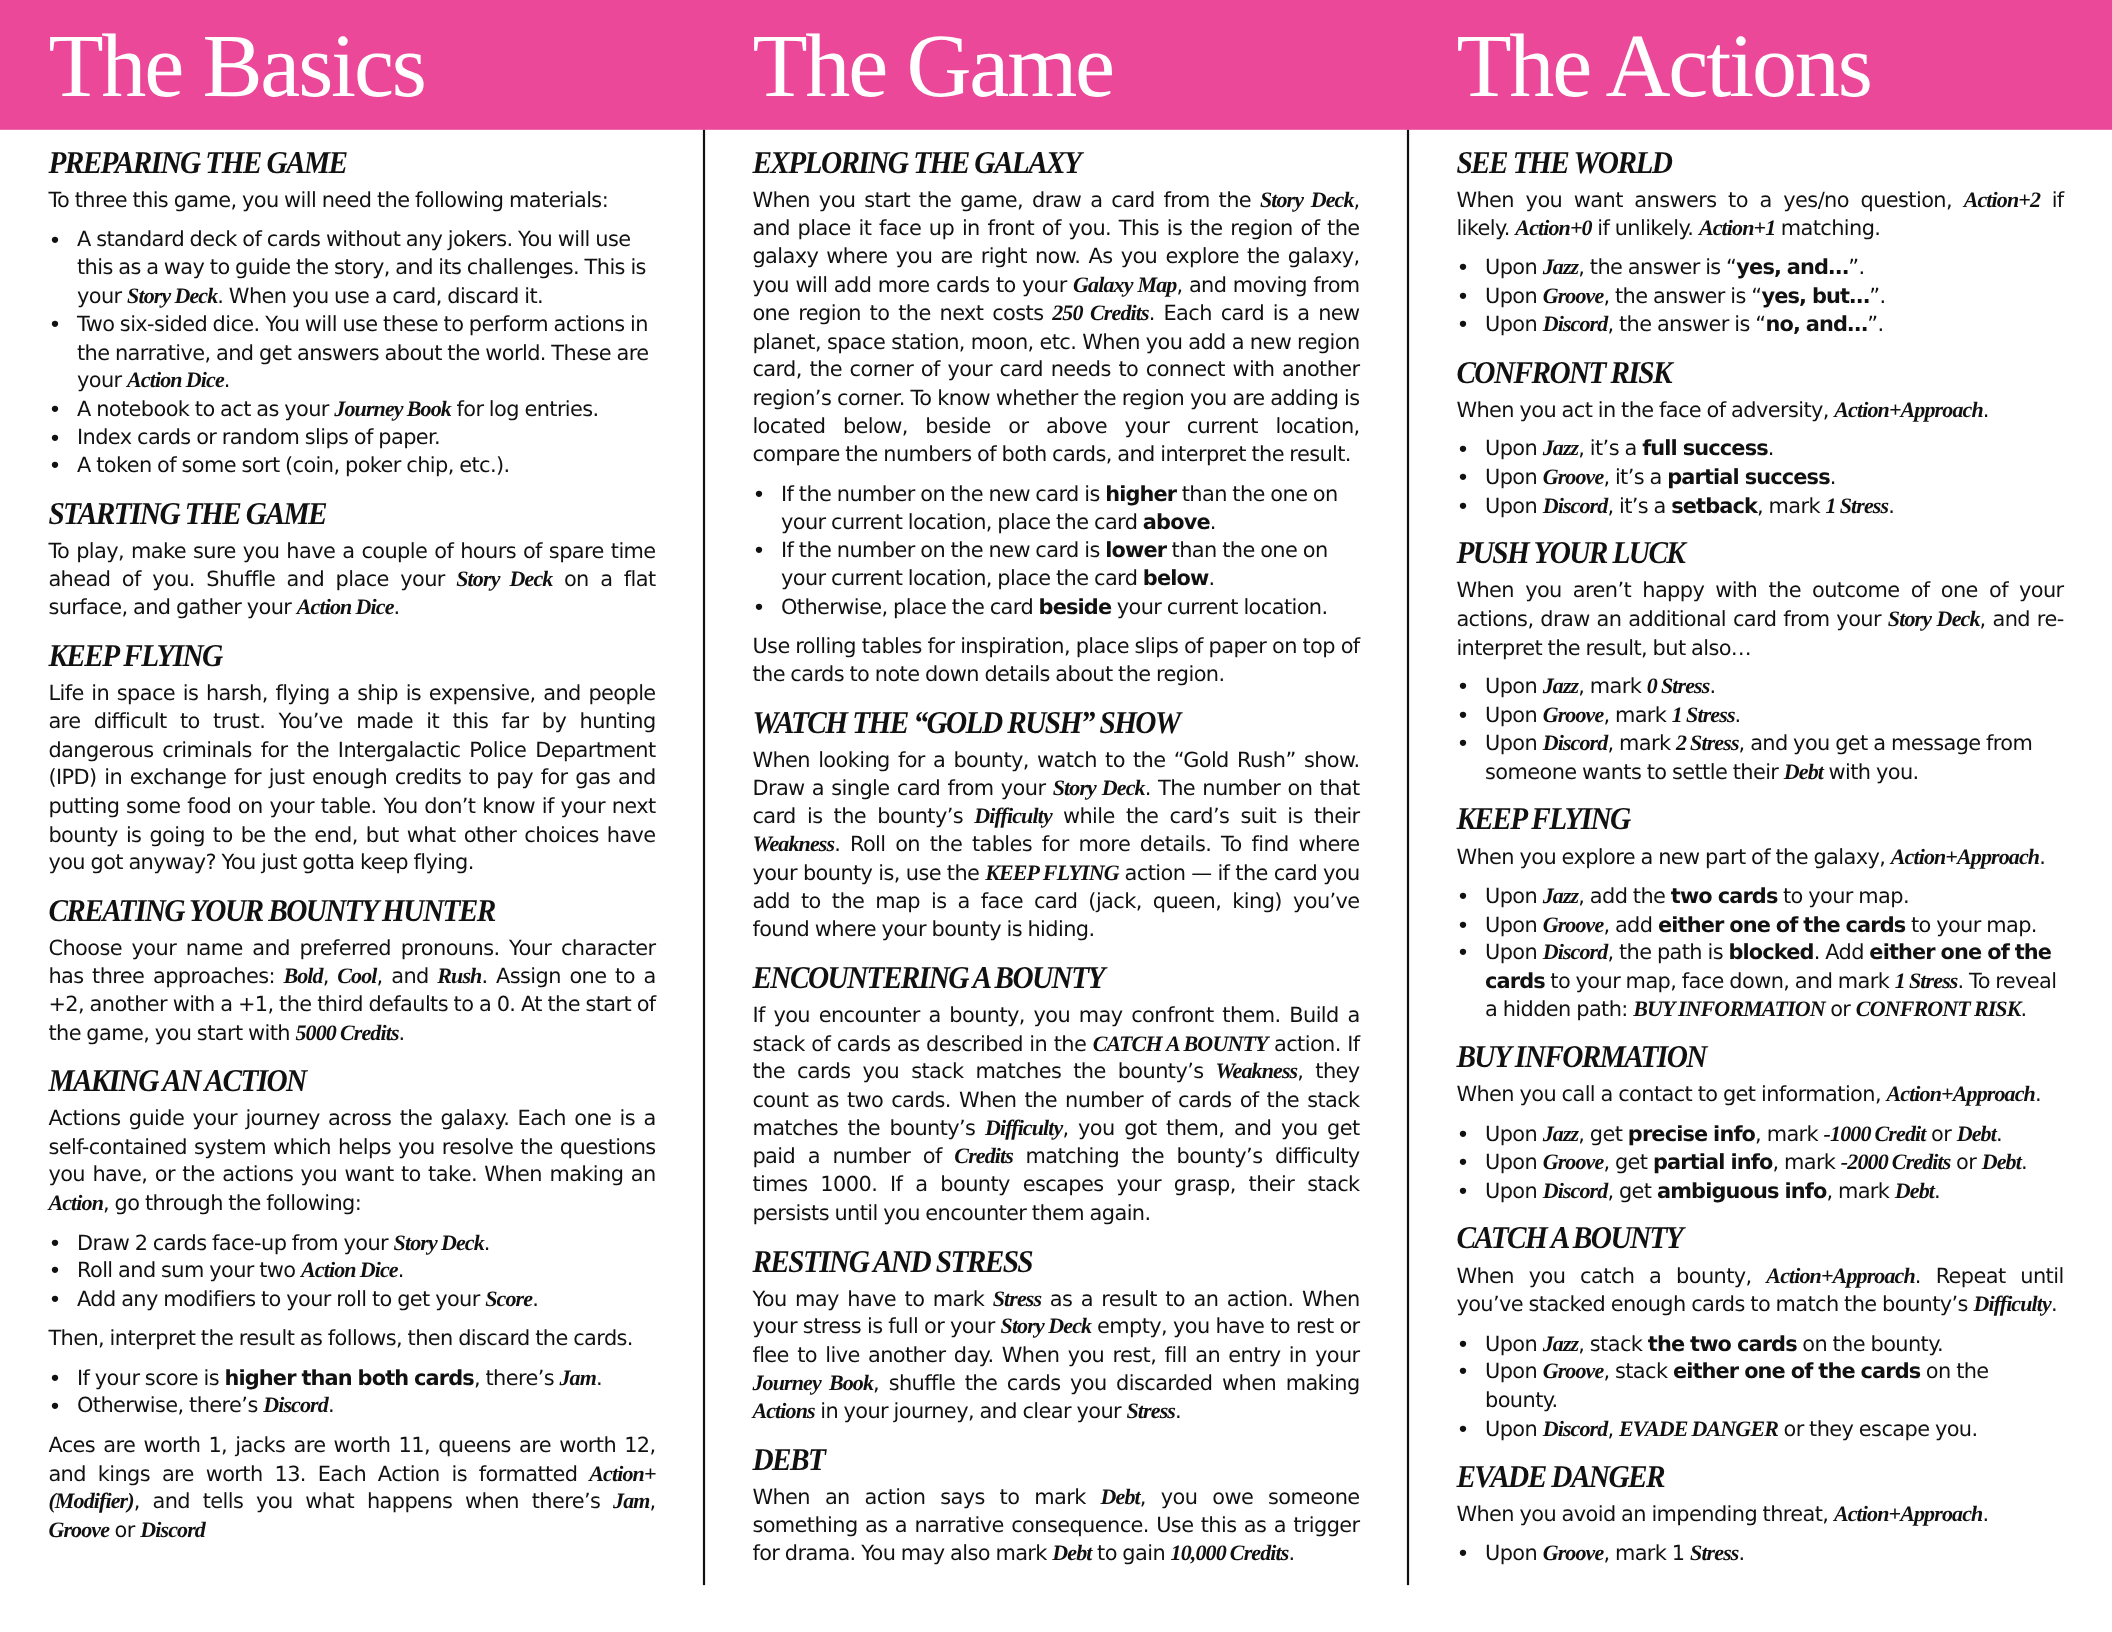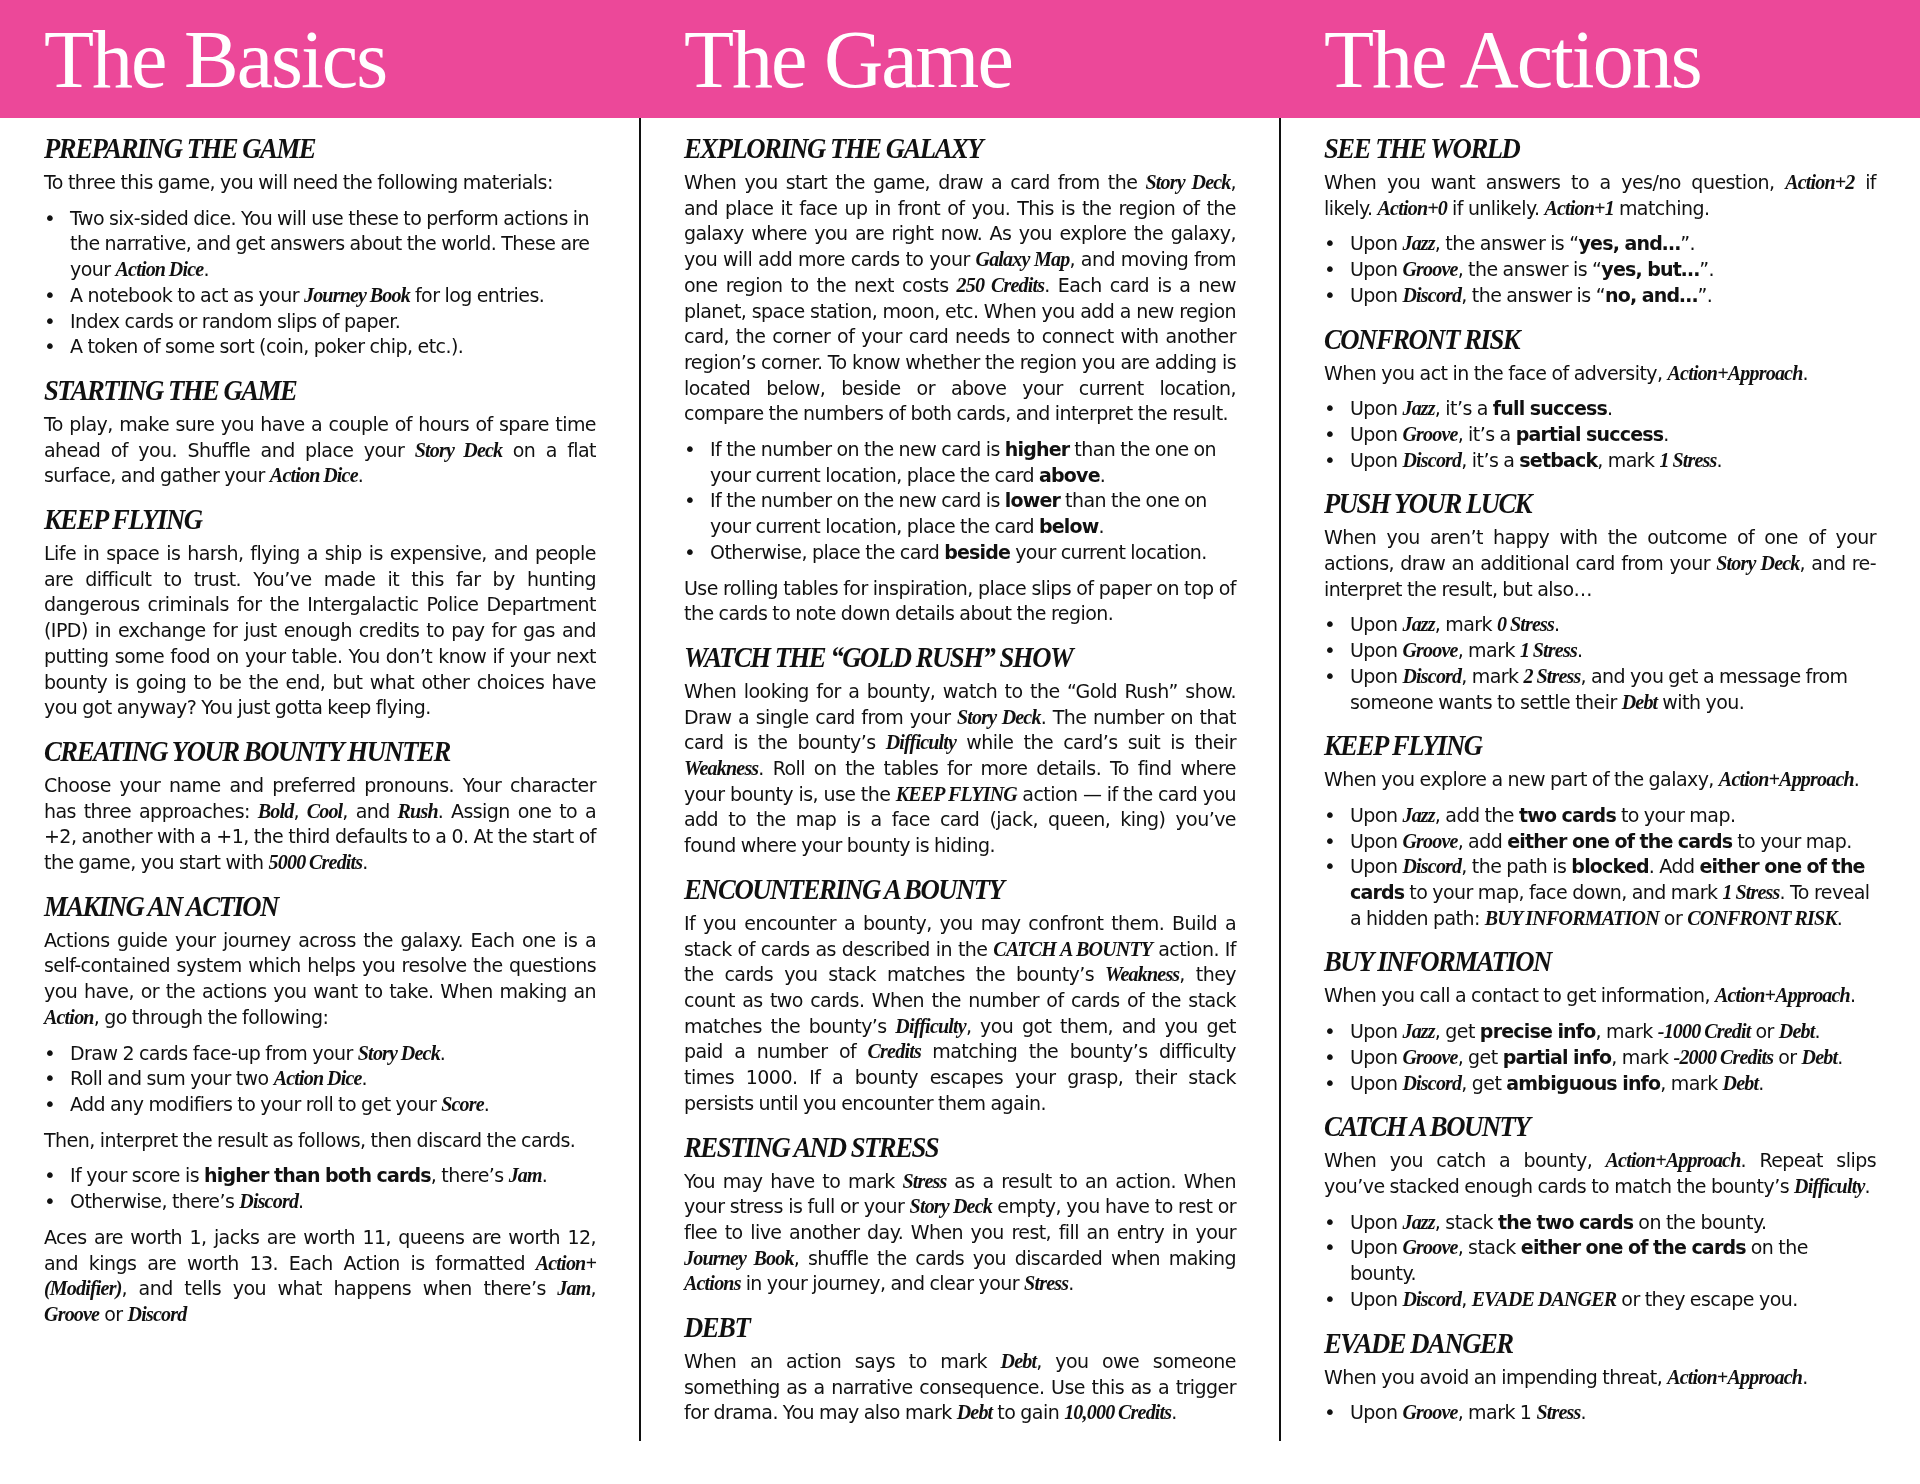--- a/index.html
+++ b/index.html
@@ -60,20 +60,21 @@
 </div>
 
 <div class="divider" style="left:639px;"></div>
 <div class="divider" style="left:1279px;"></div>
 
 <div class="col" style="left:44px;">
     <div class="sec">
       <h2>PREPARING THE GAME</h2>
       <p><span>To three this game, you will need the following materials:</span></p>
       <ul>
+        <li><span>A standard deck of cards without any jokers. You will use this as a way to guide the story, and its challenges. This is your </span><em class="t">Story Deck</em><span>. When you use a card, discard it.</span></li>
         <li><span>Two six-sided dice. You will use these to perform actions in the narrative, and get answers about the world. These are your </span><em class="t">Action Dice</em><span>.</span></li>
         <li><span>A notebook to act as your </span><em class="t">Journey Book</em><span> for log entries.</span></li>
         <li><span>Index cards or random slips of paper.</span></li>
         <li><span>A token of some sort (coin, poker chip, etc.).</span></li>
       </ul>
     </div>
     <div class="sec">
       <h2>STARTING THE GAME</h2>
       <p><span>To play, make sure you have a couple of hours of spare time ahead of you. Shuffle and place your </span><em class="t">Story Deck</em><span> on a flat surface, and gather your </span><em class="t">Action Dice</em><span>.</span></p>
     </div>
@@ -170,21 +171,21 @@
       <h2>BUY INFORMATION</h2>
       <p><span>When you call a contact to get information, </span><em class="t">Action+Approach</em><span>.</span></p>
       <ul>
         <li><span>Upon </span><em class="t">Jazz</em><span>, get </span><b class="s">precise info</b><span>, mark </span><em class="t">-1000 Credit</em><span> or </span><em class="t">Debt</em><span>.</span></li>
         <li><span>Upon </span><em class="t">Groove</em><span>, get </span><b class="s">partial info</b><span>, mark </span><em class="t">-2000 Credits</em><span> or </span><em class="t">Debt</em><span>.</span></li>
         <li><span>Upon </span><em class="t">Discord</em><span>, get </span><b class="s">ambiguous info</b><span>, mark </span><em class="t">Debt</em><span>.</span></li>
       </ul>
     </div>
     <div class="sec">
       <h2>CATCH A BOUNTY</h2>
-      <p><span>When you catch a bounty, </span><em class="t">Action+Approach</em><span>.  Repeat slips you’ve stacked enough cards to match the bounty’s </span><em class="t">Difficulty</em><span>.</span></p>
+      <p><span>When you catch a bounty, </span><em class="t">Action+Approach</em><span>.  Repeat until you’ve stacked enough cards to match the bounty’s </span><em class="t">Difficulty</em><span>.</span></p>
       <ul>
         <li><span>Upon </span><em class="t">Jazz</em><span>, stack </span><b class="s">the two cards</b><span> on the bounty.</span></li>
         <li><span>Upon </span><em class="t">Groove</em><span>, stack </span><b class="s">either one of the cards</b><span> on the bounty.</span></li>
         <li><span>Upon </span><em class="t">Discord</em><span>, </span><em class="t">EVADE DANGER</em><span> or they escape you.</span></li>
       </ul>
     </div>
     <div class="sec">
       <h2>EVADE DANGER</h2>
       <p><span>When you avoid an impending threat,  </span><em class="t">Action+Approach</em><span>.</span></p>
       <ul>

